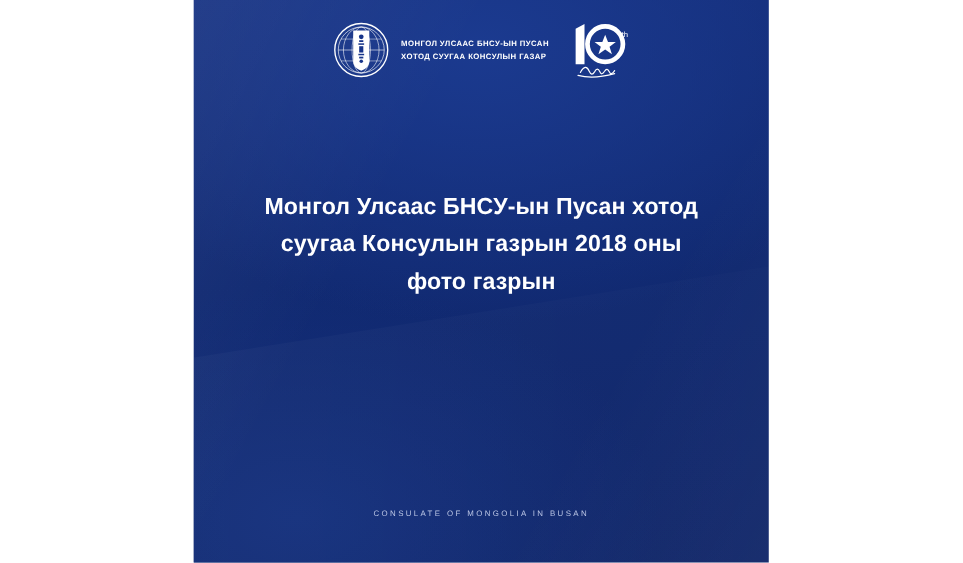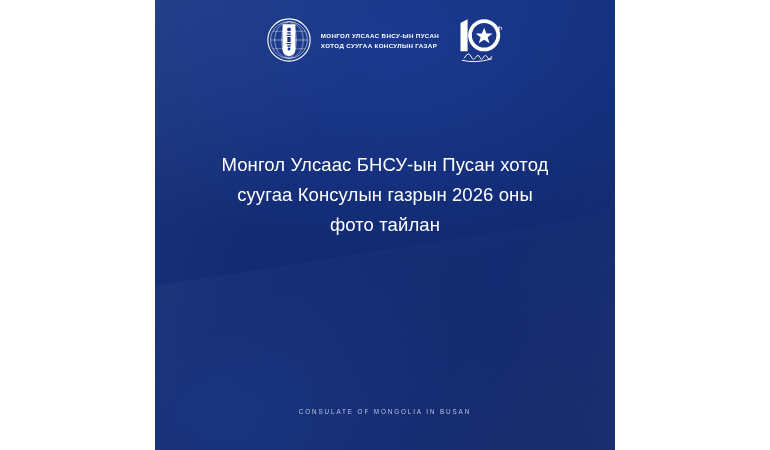--- a/index.html
+++ b/index.html
@@ -106,21 +106,21 @@
     position: absolute;
     left: 30px;
     top: 150px;
     width: 400px;
     text-align: center;
     z-index: 3;
   }
   .title-line {
     color: #ffffff;
     font-size: 18.5px;
-    font-weight: normal;
+    font-weight: bold;
     line-height: 1.62;
     letter-spacing: 0.1px;
     white-space: nowrap;
   }
 
   
   .footer {
     position: absolute;
     left: 0;
     top: 408px;
@@ -189,22 +189,22 @@
           <g fill="none" stroke="#ffffff" stroke-width="2" stroke-linecap="round">
             <path d="M26 88 q9 -16 15 -2 q4 9 9 1 q5 -9 9 0 q3 7 8 -1 q4 -7 8 1 q3 7 9 -2"></path>
             <path d="M22 93 q26 7 62 -3"></path>
           </g>
         </svg>
       </div>
     </div>
 
     <div class="title-block">
       <div class="title-line">Монгол Улсаас БНСУ-ын Пусан хотод</div>
-      <div class="title-line">суугаа Консулын газрын 2026 оны</div>
-      <div class="title-line">фото тайлан</div>
+      <div class="title-line">суугаа Консулын газрын 2018 оны</div>
+      <div class="title-line">фото газрын</div>
     </div>
 
     <div class="footer">
       <div class="footer-text">CONSULATE OF MONGOLIA IN BUSAN</div>
     </div>
 
   </div>
 </div>
 
 </body></html>

